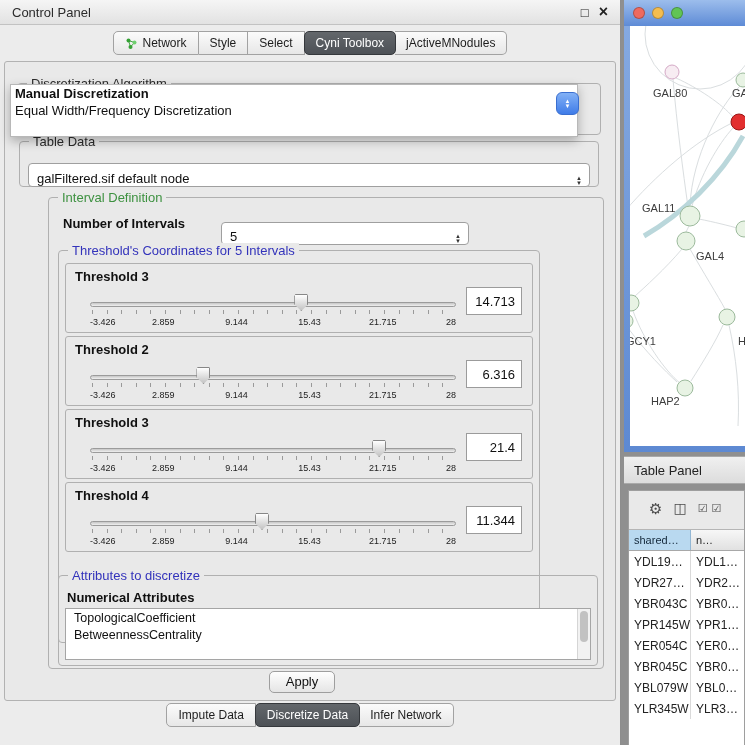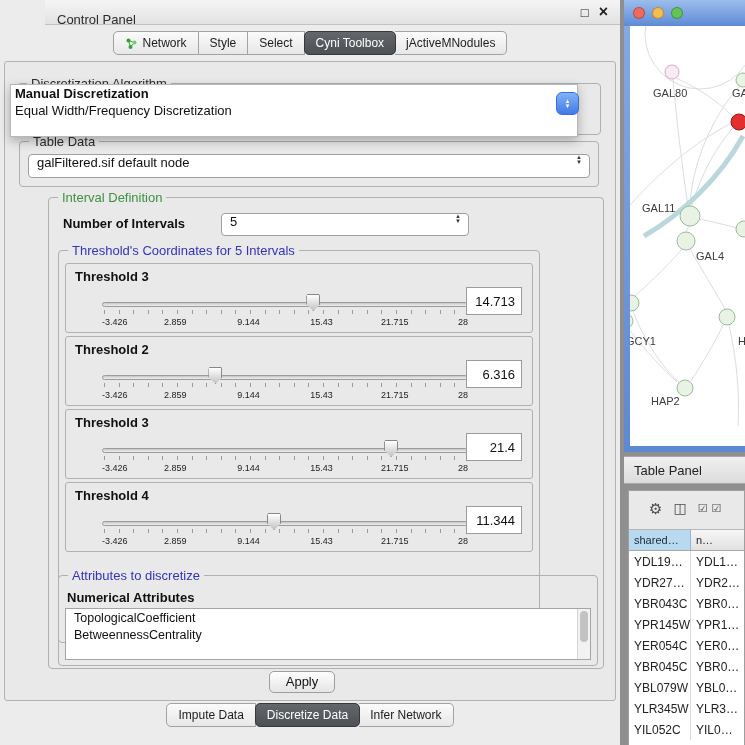--- a/index.html
+++ b/index.html
@@ -3,21 +3,21 @@
 <meta charset="utf-8">
 <style>
   *{margin:0;padding:0;box-sizing:border-box;}
   html,body{width:745px;height:745px;}
   body{position:relative;overflow:hidden;background:#8f8f8f;
        font-family:"Liberation Sans","DejaVu Sans",sans-serif;}
 
   
   .cp{position:absolute;left:0;top:0;width:621px;height:745px;background:#ececec;border-right:1px solid #8d8d8d;}
   .cp-titlebar{position:absolute;left:0;top:0;right:0;height:22px;background:linear-gradient(#f5f5f5,#e2e2e2);
-               border-bottom:1px solid #c2c2c2;display:flex;padding:12px 12px;margin-left:45px;}
+               border-bottom:1px solid #c2c2c2;display:flex;align-items:center;padding:12px 12px;}
   .cp-title{font-size:13px;color:#2b2b2b;}
   .cp-controls{margin-left:auto;display:flex;gap:10px;align-items:center;}
   .ctrl-glyph{font-size:13px;color:#222;line-height:1;}
   .ctrl-glyph.close{font-weight:bold;font-size:16px;}
 
   
   .tabbar{position:absolute;left:0;right:0;display:flex;justify-content:center;}
   .tabbar.top{top:31px;}
   .tabbar.bottom{top:703px;}
   .tab{display:flex;align-items:center;gap:5px;padding:0 11px;height:24px;font-size:12px;color:#1c1c1c;
@@ -38,34 +38,34 @@
            box-shadow:0 4px 10px rgba(0,0,0,0.28);z-index:5;}
   .algo-ph{margin-top:3px;height:15px;text-align:center;font-size:12px;color:#aaa;}
   .algo-opt{font-size:13px;color:#101010;padding:1px 4px;white-space:nowrap;}
   .algo-opt.bold{font-weight:bold;}
   .blue-stepper{position:absolute;left:551px;top:30px;width:23px;height:23px;border-radius:6px;z-index:6;
                 background:linear-gradient(#83b1f6,#3f7ce8);border:1px solid #3a6fd0;color:#fff;
                 display:flex;flex-direction:column;align-items:center;justify-content:center;}
   .blue-stepper i,.combo-arrows i{font-style:normal;font-size:6px;line-height:5px;display:block;text-align:center;}
 
   .g-tabledata{left:14px;top:79px;width:580px;height:46px;}
-  .combo{position:absolute;display:flex;align-items:flex-start;background:#fff;border:1px solid #9f9f9f;
-         border-radius:4px;font-size:13px;color:#101010;}
+  .combo{position:absolute;display:flex;align-items:flex-end;background:#fff;border:1px solid #9f9f9f;
+         border-radius:4px;font-size:13px;color:#101010;margin-top:9px;}
   .combo-text{padding-left:8px;flex:1;white-space:nowrap;overflow:hidden;}
   .combo-arrows{padding-right:7px;color:#333;}
   .c-tabledata{left:8px;top:12px;width:562px;height:24px;}
 
   .g-interval{left:43px;top:135px;width:556px;height:472px;}
   .ni-label{position:absolute;left:14px;top:18px;font-size:13px;font-weight:bold;color:#101010;}
   .c-numint{left:172px;top:15px;width:248px;height:23px;}
   .g-thresholds{left:9px;top:52px;width:482px;height:393px;}
   .thr-list{position:absolute;left:6px;top:12px;right:6px;display:flex;flex-direction:column;gap:3px;}
   .thr{position:relative;height:70px;border:1px solid #b0b0b0;border-radius:3px;}
   .thr-lab{position:absolute;left:9px;top:5px;font-size:13px;font-weight:bold;color:#101010;}
-  .sld{position:absolute;left:36px;top:30px;width:366px;height:40px;}
+  .sld{position:absolute;left:24px;top:30px;width:366px;height:40px;}
   .sld-track{position:absolute;left:0;right:0;top:8px;height:5px;background:linear-gradient(#c6c6c6,#f0f0f0);
              border:1px solid #9b9b9b;border-radius:3px;}
   .sld-ticks{position:absolute;left:2px;right:2px;top:16px;height:4px;
              background:repeating-linear-gradient(90deg,#9a9a9a 0,#9a9a9a 1px,transparent 1px,transparent 14.6px);}
   .sld-thumb{position:absolute;top:0;width:14px;height:17px;margin-left:-7px;
              background:linear-gradient(#ffffff,#c4c4c4);border:1px solid #878787;
              clip-path:polygon(8% 0,92% 0,100% 15%,100% 60%,50% 100%,0 60%,0 15%);}
   .sld-labs{position:absolute;left:0;right:0;top:23px;height:11px;font-size:9px;color:#222;}
   .sld-labs span{position:absolute;top:0;white-space:nowrap;}
   .thr-val{position:absolute;right:10px;top:23px;width:56px;height:28px;background:#fff;border:1px solid #9b9b9b;
@@ -389,18 +389,14 @@
         <div class="td col1">YBR0…</div>
       </div>
       <div class="tr">
         <div class="td col0">YBL079W</div>
         <div class="td col1">YBL0…</div>
       </div>
       <div class="tr">
         <div class="td col0">YLR345W</div>
         <div class="td col1">YLR3…</div>
       </div>
-      <div class="tr">
-        <div class="td col0">YIL052C</div>
-        <div class="td col1">YIL0…</div>
-      </div>
     </div>
 </div>
 
 </body></html>

